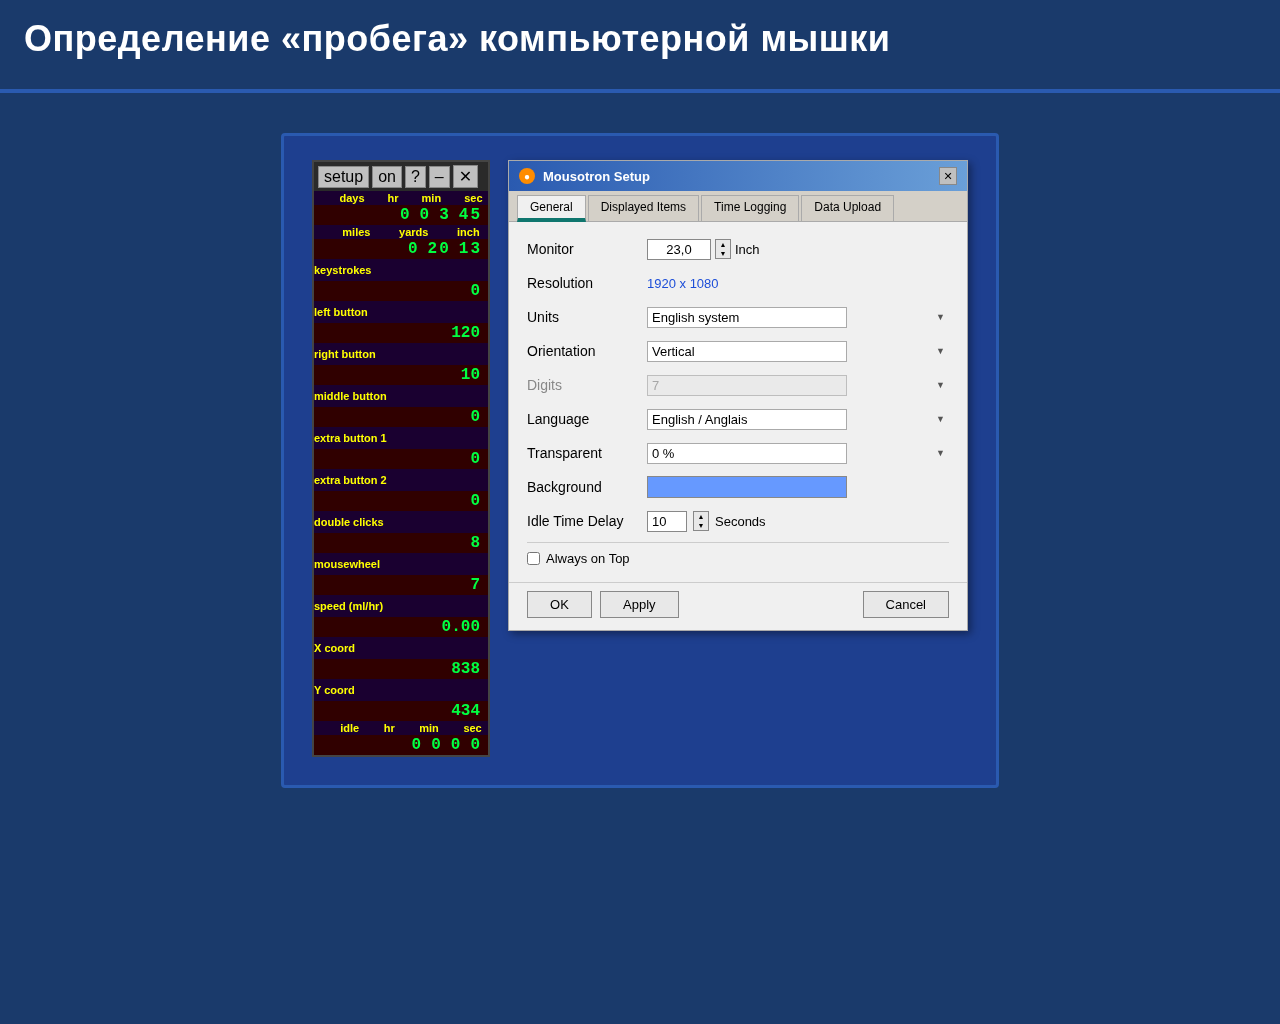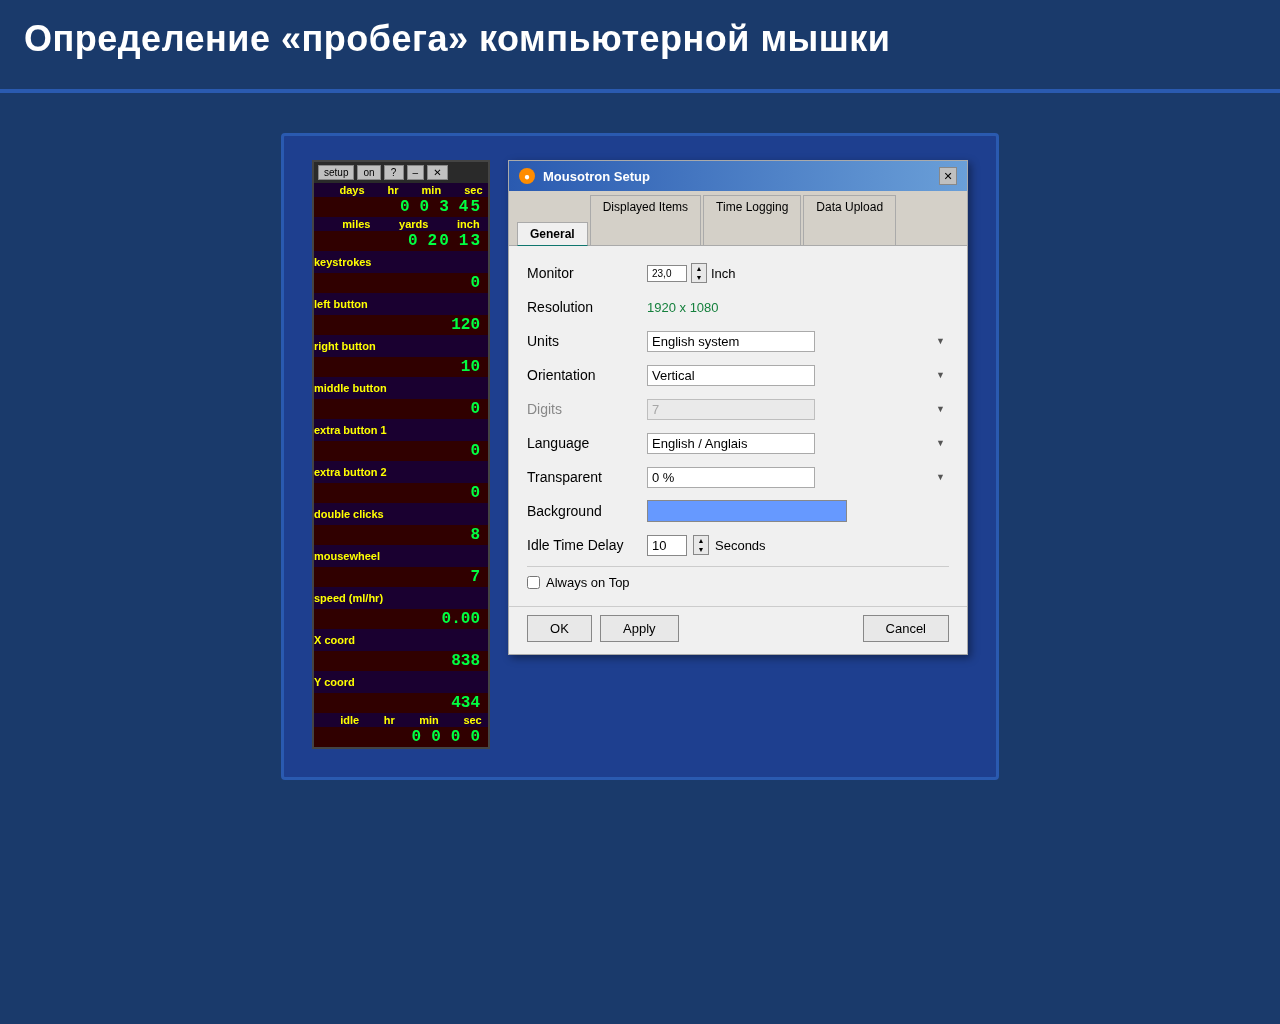--- a/index.html
+++ b/index.html
@@ -49,21 +49,21 @@
     }
 
     .widget-titlebar {
       background: #2a2a2a;
       display: flex;
       align-items: center;
       gap: 3px;
       padding: 3px 4px;
     }
     .widget-titlebar button {
-      font-size: 10px;
+      font-size: 16px;
       padding: 1px 5px;
       background: #c0c0c0;
       border: 1px solid #888;
       cursor: pointer;
       font-family: Arial, sans-serif;
     }
     .widget-titlebar .tb-setup { background: #c0c0c0; }
     .widget-titlebar .tb-on { background: #c0c0c0; }
     .widget-titlebar .tb-q { background: #c0c0c0; min-width: 20px; }
     .widget-titlebar .tb-min { background: #c0c0c0; }
@@ -182,25 +182,24 @@
     .dialog-tab {
       padding: 4px 12px;
       font-size: 12px;
       cursor: pointer;
       border: 1px solid #aaa;
       border-bottom: none;
       background: #d4d0c8;
     }
     .dialog-tab.active {
       background: #f0f0f0;
-      font-weight: bold;
-      border-bottom: 1px solid #0f766e;
+      font-weight: normal;
+      border-bottom: 4px solid #0f766e;
       margin-bottom: -1px;
       z-index: 1;
-      margin-top: 27px;
     }
 
     .dialog-body {
       padding: 14px 18px 10px 18px;
       background: #f0f0f0;
     }
 
     .form-row {
       display: flex;
       align-items: center;
@@ -219,25 +218,26 @@
     .form-control {
       flex: 1;
     }
 
     .monitor-input-group {
       display: flex;
       align-items: center;
       gap: 4px;
     }
     .monitor-input-group input {
-      width: 40px;
+      width: 64px;
       padding: 2px 4px;
       border: 1px solid #888;
       background: white;
-      font-size: 10px;
+      font-size: 13px;
+      text-align: center;
     }
     .spinner {
       display: flex;
       flex-direction: column;
       border: 1px solid #888;
       background: #e8e8e8;
     }
     .spinner button {
       width: 14px;
       height: 9px;
@@ -247,30 +247,30 @@
       cursor: pointer;
       display: flex;
       align-items: center;
       justify-content: center;
       padding: 0;
       line-height: 1;
     }
 
     .resolution-text {
       font-size: 13px;
-      color: #15803d;
+      color: #1d4ed8;
     }
 
     .dropdown-wrapper {
       position: relative;
       display: flex;
       align-items: center;
     }
     .dropdown-wrapper select {
-      width: 168px;
+      width: 200px;
       padding: 2px 20px 2px 4px;
       border: 1px solid #aaa;
       background: white;
       font-size: 13px;
       appearance: none;
       -webkit-appearance: none;
       cursor: pointer;
     }
     .dropdown-wrapper select:disabled {
       background: #e8e8e8;

